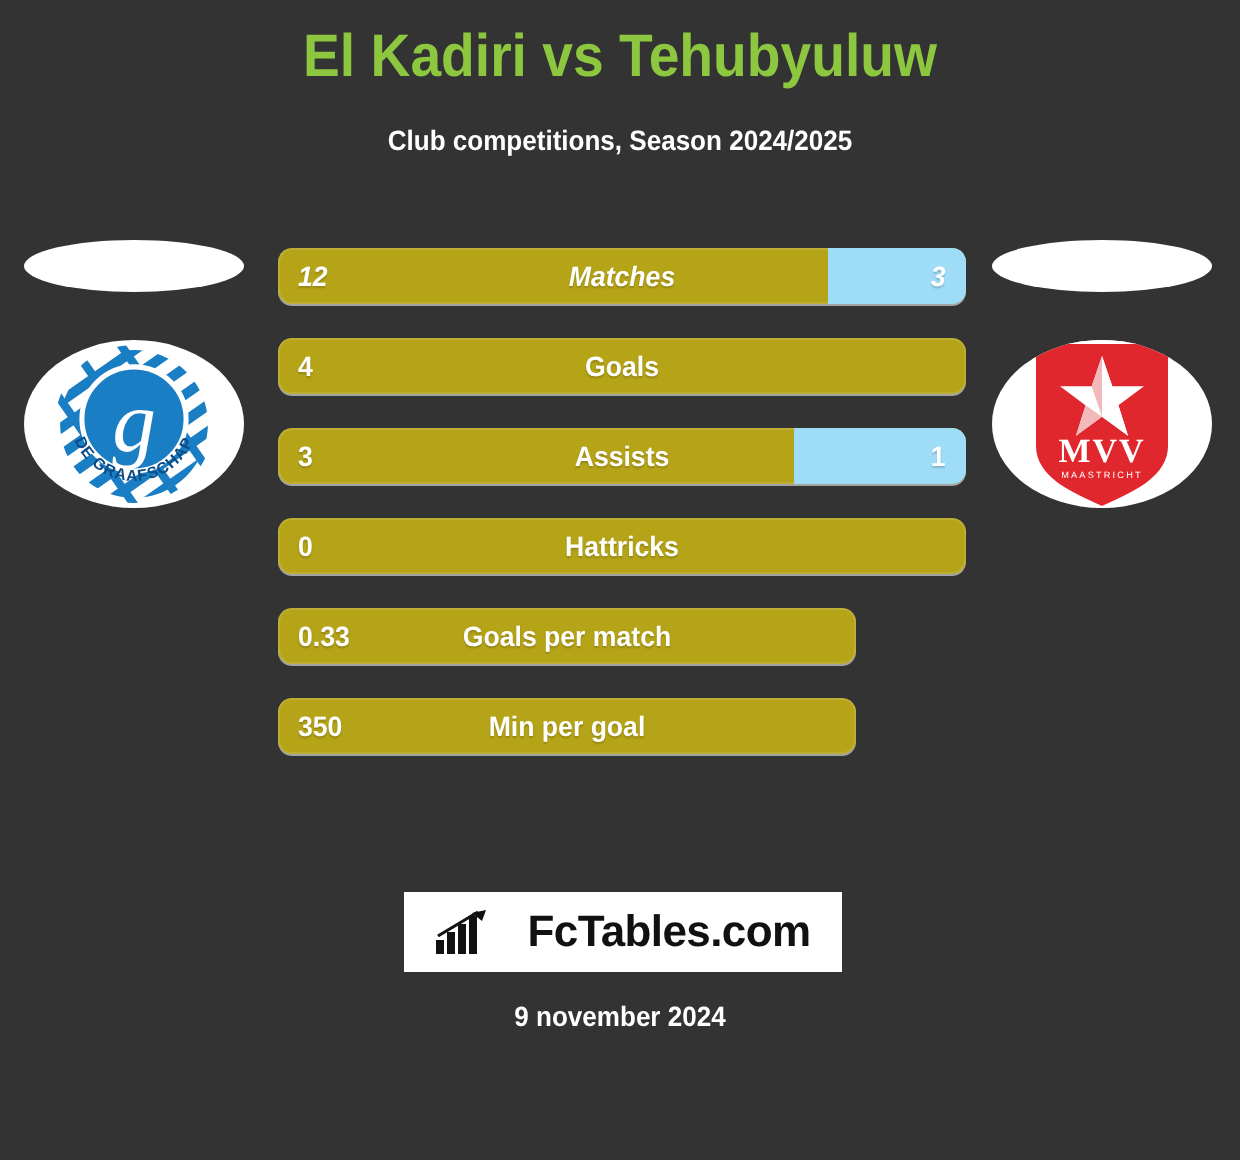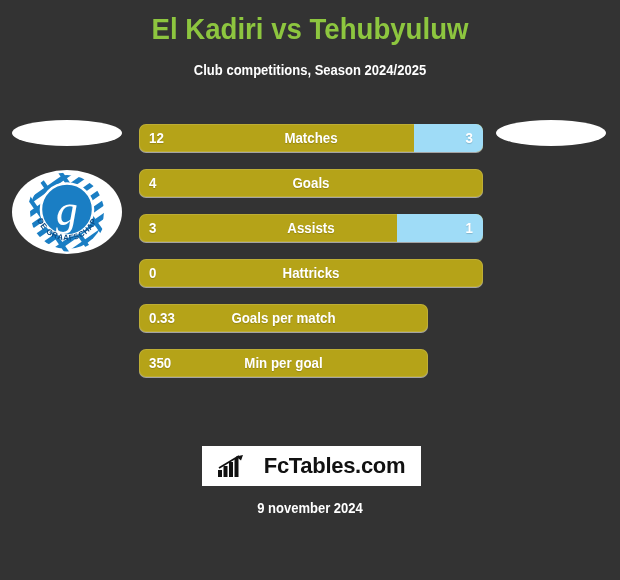--- a/index.html
+++ b/index.html
@@ -234,24 +234,40 @@
         <path id="dgarc" d="M 14 58 A 38 38 0 0 0 86 58" fill="none"></path>
         <text font-family="'Liberation Sans', sans-serif" font-size="9.5" font-weight="bold" fill="#0b4c86" letter-spacing="0.6">
           <textPath href="#dgarc" startOffset="50%" text-anchor="middle">DE GRAAFSCHAP</textPath>
         </text>
       </svg>
     </div>
   </div>
 
   <div class="crest-panel right">
     <div class="crest-ellipse"></div>
+    <div class="crest-circle">
+      <svg class="mvv-badge" viewBox="0 0 80 86">
+        <path d="M6 2 H74 V54 C74 70 56 78 40 85 C24 78 6 70 6 54 Z" fill="#e1272e" stroke="#ffffff" stroke-width="2"></path>
+        <g transform="translate(40,31) scale(1.05)">
+          <polygon points="0,-21 4.9,-6.5 20,-6.5 7.8,2.5 12.4,17 0,8 -12.4,17 -7.8,2.5 -20,-6.5 -4.9,-6.5" fill="#ffffff"></polygon>
+          <polygon points="0,-21 0,8 -4.9,-6.5" fill="#f2b9bb"></polygon>
+          <polygon points="0,-21 0,8 4.9,-6.5" fill="#ffffff"></polygon>
+          <polygon points="20,-6.5 0,8 7.8,2.5" fill="#f2b9bb"></polygon>
+          <polygon points="-20,-6.5 0,8 -7.8,2.5" fill="#ffffff"></polygon>
+          <polygon points="12.4,17 0,8 7.8,2.5" fill="#ffffff"></polygon>
+          <polygon points="-12.4,17 0,8 -7.8,2.5" fill="#f2b9bb"></polygon>
+        </g>
+        <text x="40" y="62" text-anchor="middle" font-family="'Liberation Serif', serif" font-size="17" font-weight="bold" fill="#ffffff" letter-spacing="1">MVV</text>
+        <text x="40" y="70" text-anchor="middle" font-family="'Liberation Sans', sans-serif" font-size="4.6" fill="#ffffff" letter-spacing="1.1">MAASTRICHT</text>
+      </svg>
+    </div>
   </div>
 
   <div class="stats" id="stats">
-      <div class="stat-row" style="background: rgb(181, 163, 24);">
+      <div class="stat-row" style="background: rgb(181, 163, 24); font-style: italic;">
         <div class="fill-away" style="width: 20%; background: rgb(159, 220, 247);"></div>
         <div class="stat-home">12</div>
         <div class="stat-label">Matches</div>
         <div class="stat-away">3</div>
       </div>
       <div class="stat-row" style="background: rgb(181, 163, 24);">
         <div class="stat-home">4</div>
         <div class="stat-label">Goals</div>
       </div>
       <div class="stat-row" style="background: rgb(181, 163, 24);">

